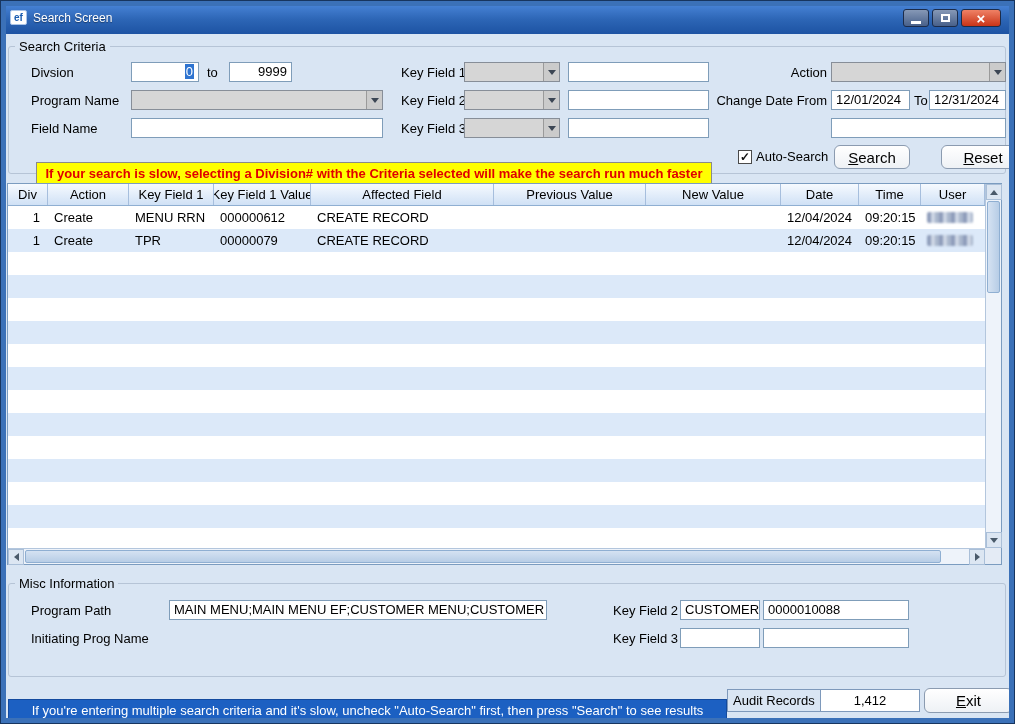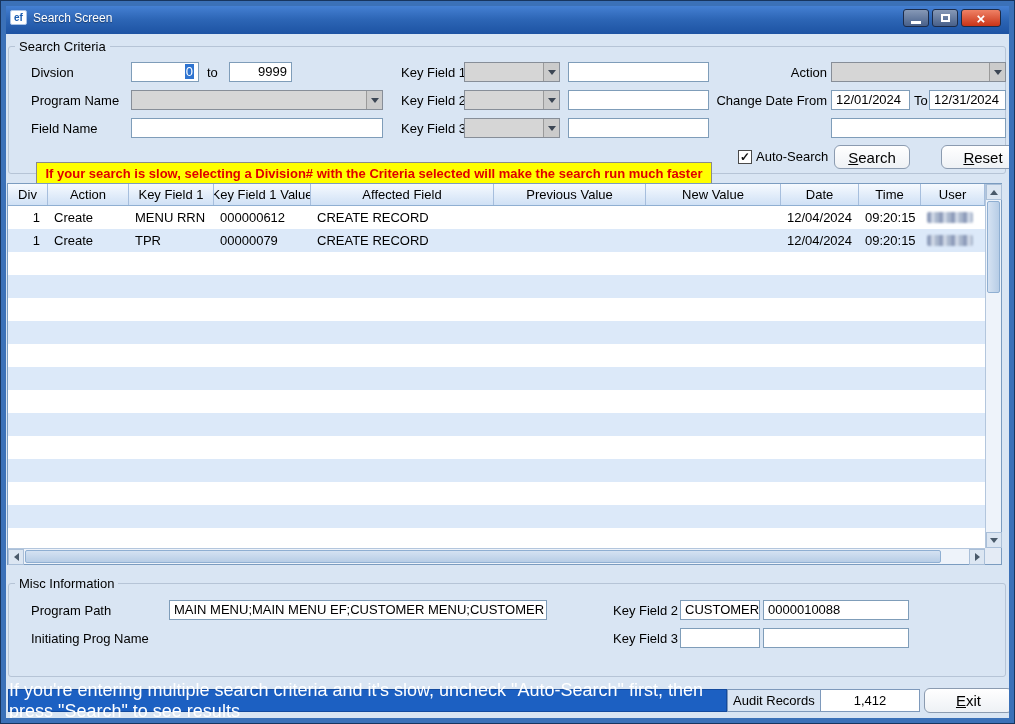--- a/index.html
+++ b/index.html
@@ -40,21 +40,21 @@
             background:#cbcbcb; border-left:1px solid #9a9a9a; }
   .tri-dn { width:0; height:0; border-left:4px solid transparent; border-right:4px solid transparent; border-top:5px solid #3c4654; }
   .tri-up { width:0; height:0; border-left:4px solid transparent; border-right:4px solid transparent; border-bottom:5px solid #4a5a6a; }
   .tri-dn2{ width:0; height:0; border-left:4px solid transparent; border-right:4px solid transparent; border-top:5px solid #4a5a6a; }
   .tri-lf { width:0; height:0; border-top:4px solid transparent; border-bottom:4px solid transparent; border-right:5px solid #4a5a6a; }
   .tri-rt { width:0; height:0; border-top:4px solid transparent; border-bottom:4px solid transparent; border-left:5px solid #4a5a6a; }
 
   .warn { position:absolute; background:#ffff00; border:1px solid #8a8a8a; color:#e00000; font-weight:bold;
           display:flex; align-items:center; justify-content:center; font-size:13px; }
   .info { position:absolute; background:#1c60c2; border:1px solid #134a9e; color:#fff;
-          display:flex; align-items:center; justify-content:center; font-size:18px; }
+          display:flex; align-items:center; justify-content:center; font-size:13px;margin-top:10px; }
 
   .cb { position:absolute; width:14px; height:14px; background:#fff; border:1px solid #4a4a4a;
         font-size:12px; line-height:12px; text-align:center; font-weight:bold; color:#111; }
 
   .btn { position:absolute; background:linear-gradient(#ffffff,#eef1f5); border:1px solid #8b9bb0; border-radius:6px;
          font-size:15px; color:#000; display:flex; align-items:center; justify-content:center; cursor:default; }
   .btn-label { display:block; }
   .btn-label::first-letter { text-decoration:underline; }
 
   .grid { position:absolute; left:7px; top:183px; width:995px; height:382px; background:#fff; border:1px solid #7b9cc0;padding-left:40px; }

